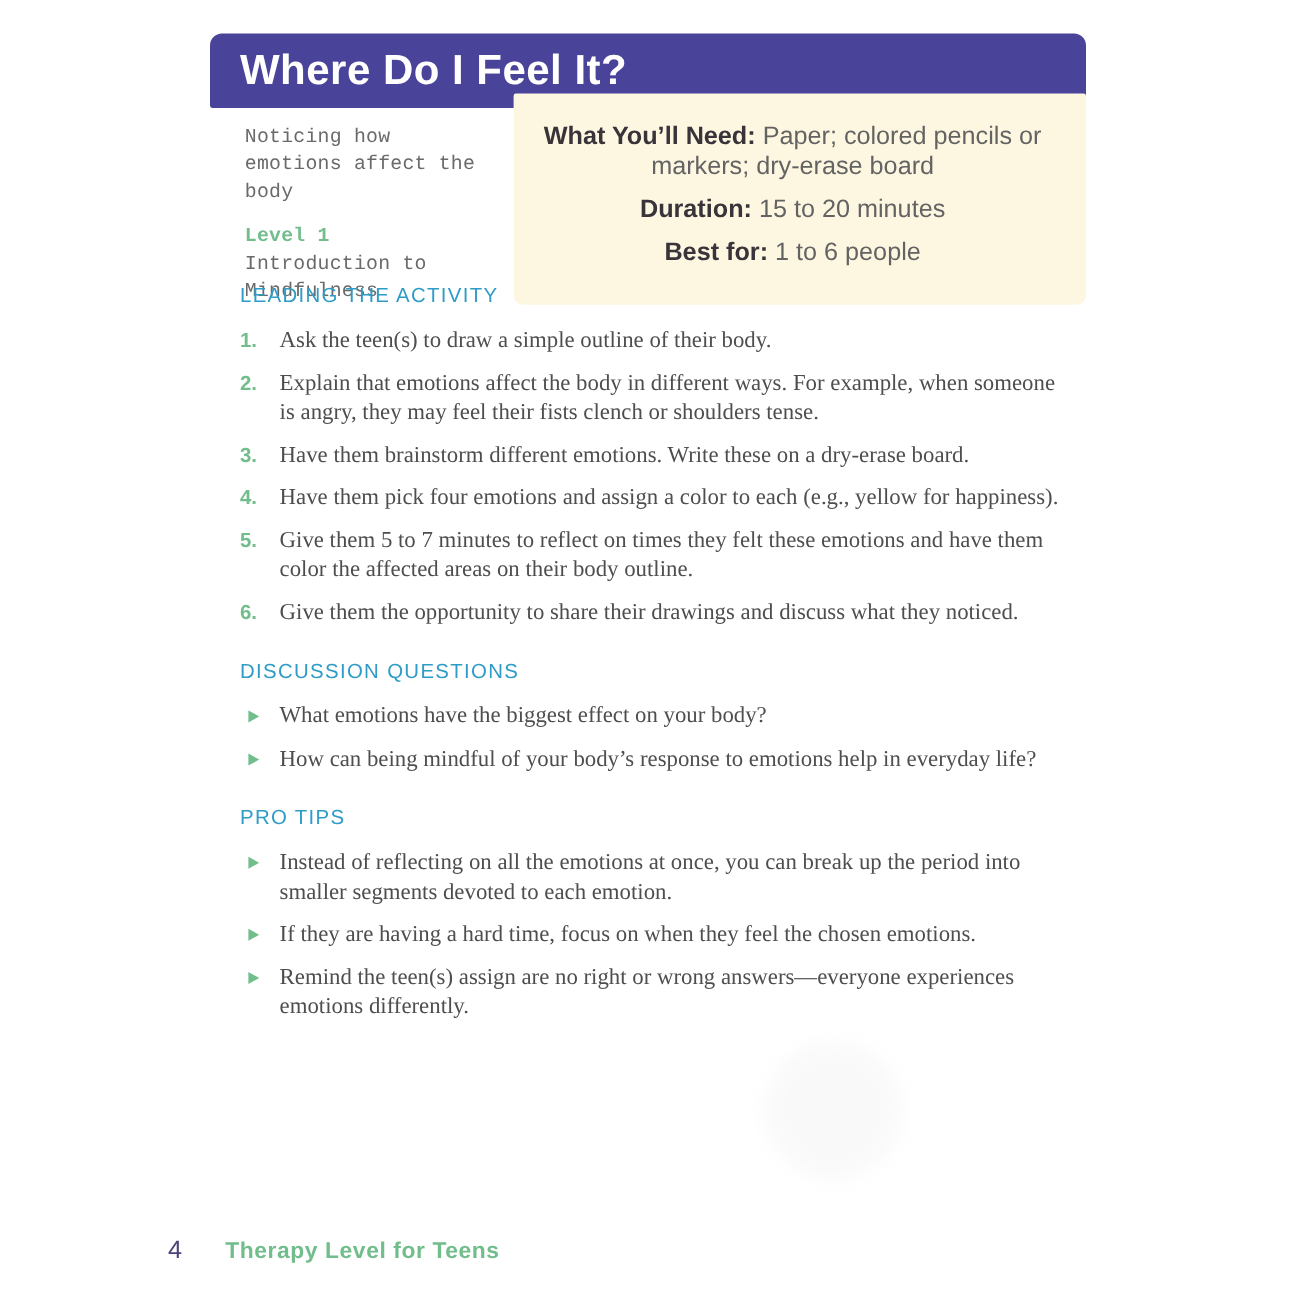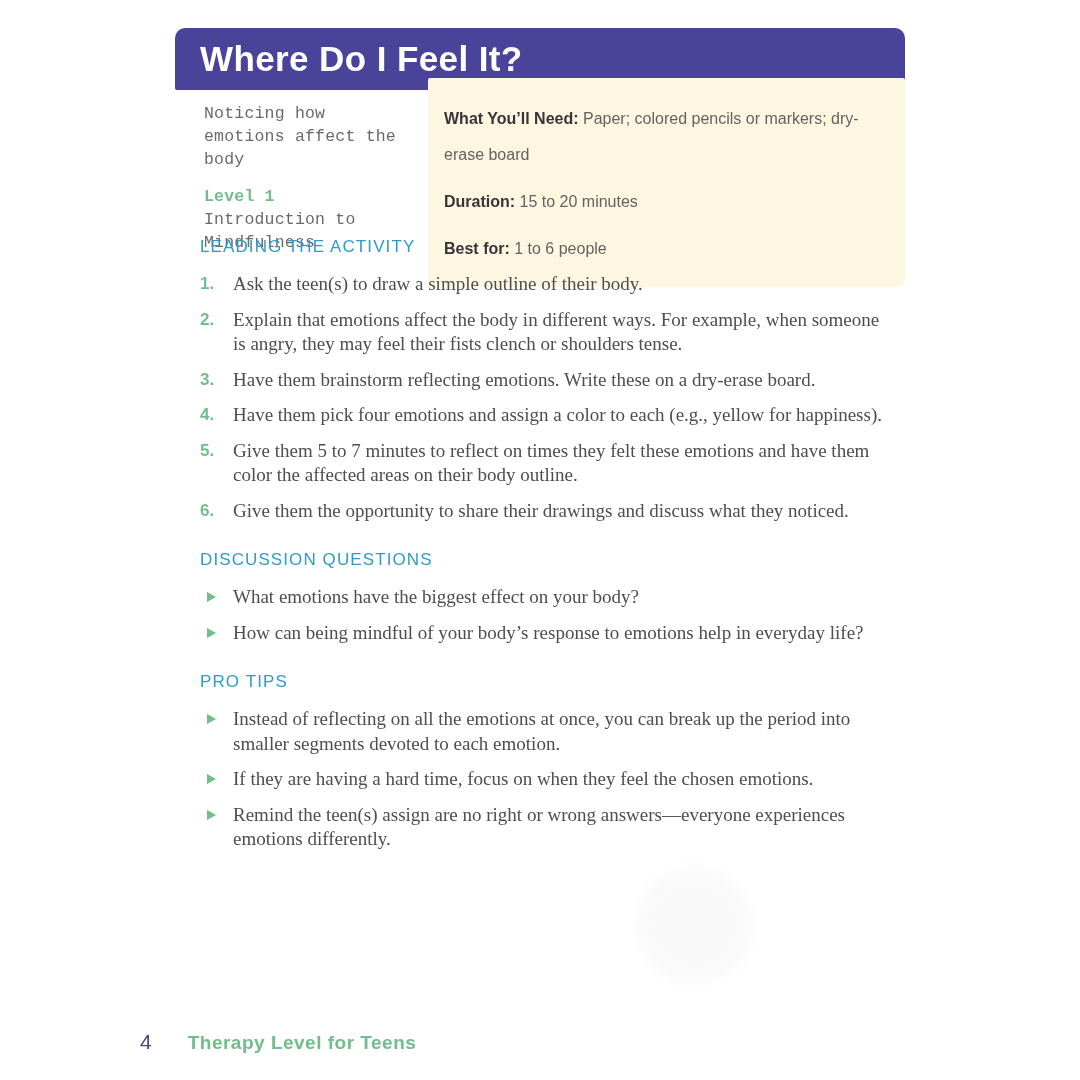--- a/index.html
+++ b/index.html
@@ -45,23 +45,24 @@
     color: var(--accent-green, #72bd8c);
     font-weight: bold;
     margin-top: 14px;
   }
   .info-box {
     width: 477px; box-sizing: border-box;
     background: var(--info-box-bg, #fdf6e1);
     border-radius: 2px 2px 8px 8px;
     padding: 23px 28px 20px 16px;
     font-family: "Liberation Sans", sans-serif;
-    font-size: 16px; line-height: 36px;
+    font-size: 21px; line-height: 25px;
     color: var(--info-value-text, #636363);
     min-height: 146px;
+    text-align: center;
   }
   .info-box .info-line { margin: 0 0 11px 0; }
   .info-box .info-line:last-child { margin-bottom: 0; }
   .info-box .info-label { font-weight: bold; color: #38343a; }
 
   
   .content {
     position: absolute; left: 175px; top: 237px;
     width: 730px; box-sizing: border-box;
     padding-left: 25px;
@@ -143,21 +144,21 @@
     <div class="list-row">
       <span class="num">1.</span>
       <span class="item-text">Ask the teen(s) to draw a simple outline of their body.</span>
     </div>
     <div class="list-row">
       <span class="num">2.</span>
       <span class="item-text">Explain that emotions affect the body in different ways. For example, when someone is angry, they may feel their fists clench or shoulders tense.</span>
     </div>
     <div class="list-row">
       <span class="num">3.</span>
-      <span class="item-text">Have them brainstorm reflecting emotions. Write these on a dry-erase board.</span>
+      <span class="item-text">Have them brainstorm different emotions. Write these on a dry-erase board.</span>
     </div>
     <div class="list-row">
       <span class="num">4.</span>
       <span class="item-text">Have them pick four emotions and assign a color to each (e.g., yellow for happiness).</span>
     </div>
     <div class="list-row">
       <span class="num">5.</span>
       <span class="item-text">Give them 5 to 7 minutes to reflect on times they felt these emotions and have them color the affected areas on their body outline.</span>
     </div>
     <div class="list-row">

